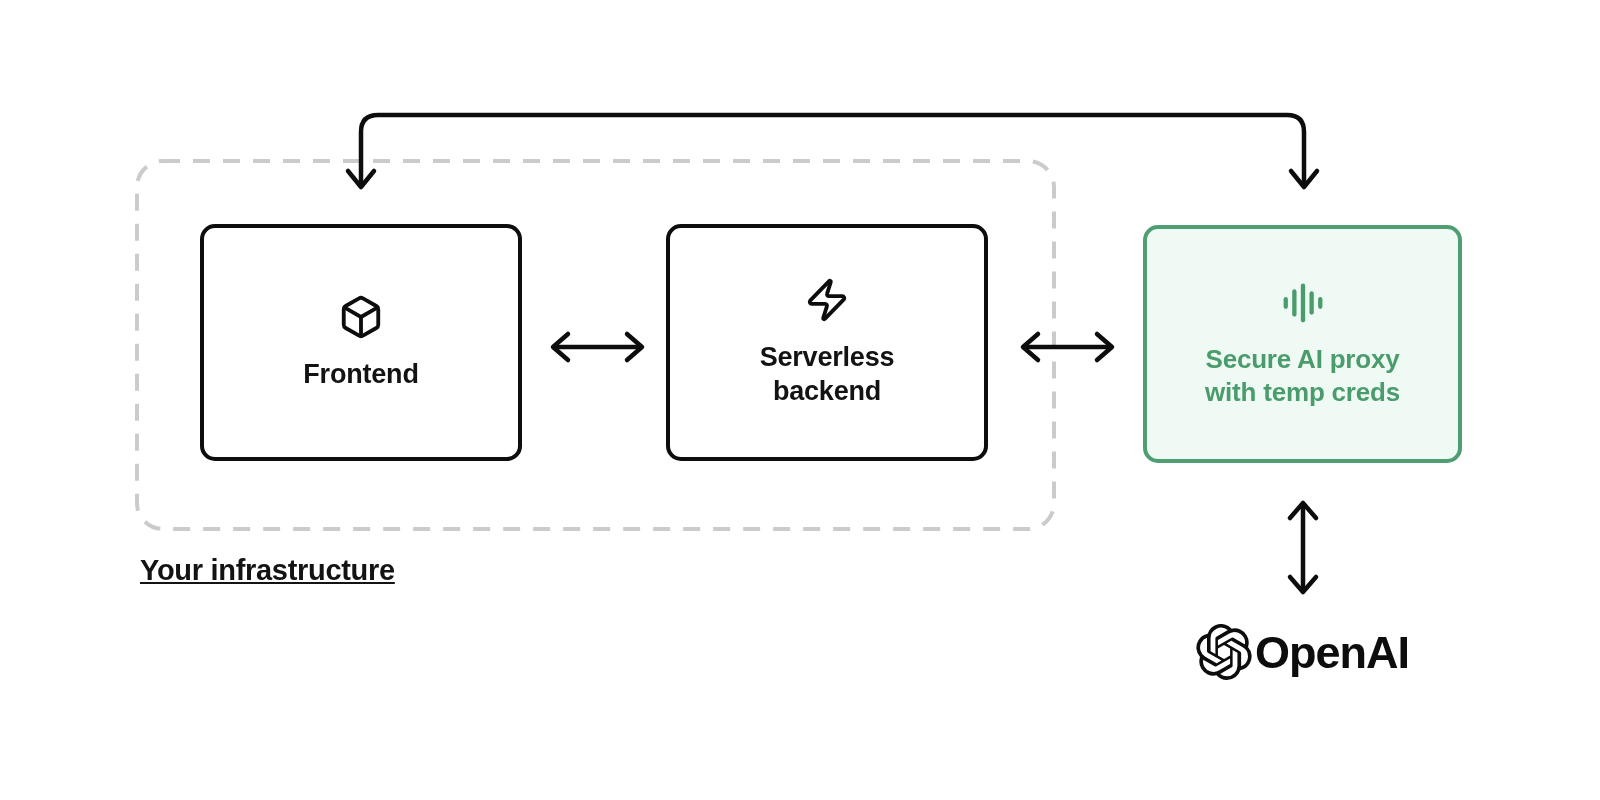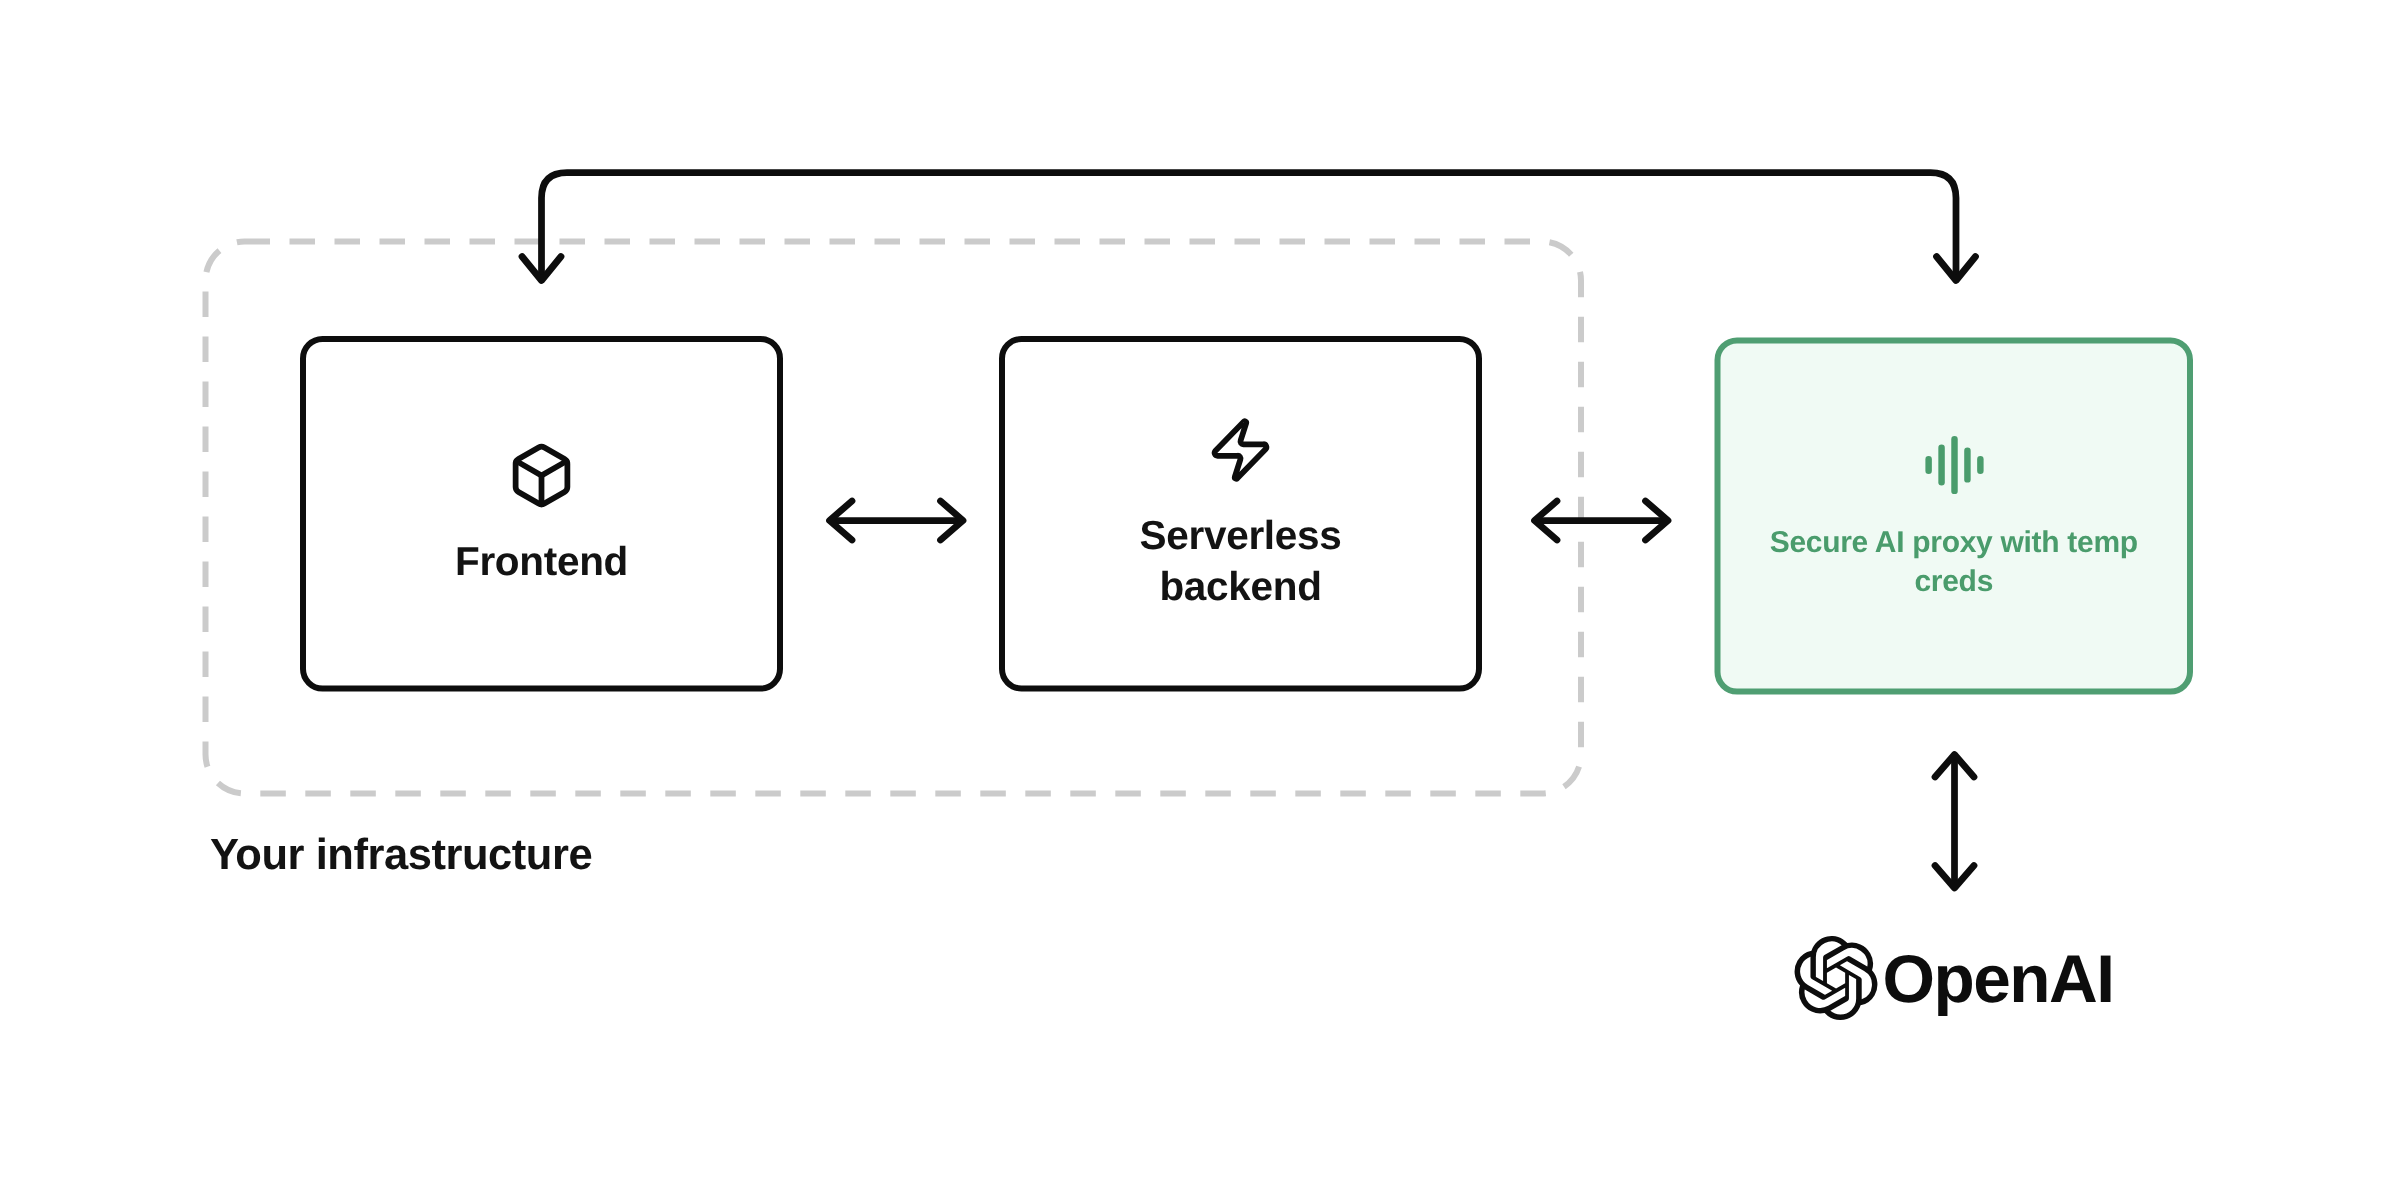--- a/index.html
+++ b/index.html
@@ -32,25 +32,26 @@
     width:46px;height:46px;display:block;
     color:var(--line-black,#0d0d0d);
     fill:none;stroke:currentColor;stroke-linecap:round;stroke-linejoin:round;
   }
   .node-proxy .node-icon{color:var(--accent-green-text,#4a9c6c);}
   .node-label{
     font-size:27px;font-weight:700;line-height:1.26;letter-spacing:-0.2px;
     color:var(--text-black,#131313);text-align:center;
   }
   .node-backend .node-label{max-width:210px;}
-  .node-proxy .node-label{max-width:250px;font-size:20px;color:var(--accent-green-text,#4a9c6c);}
+  .node-proxy .node-label{max-width:250px;font-size:26px;color:var(--accent-green-text,#4a9c6c);}
   .infra-label{
     position:absolute;left:140px;top:554px;
     font-size:29px;font-weight:700;letter-spacing:-0.3px;
     color:var(--text-black,#131313);
+    text-decoration:underline;
   }
   .openai{
     position:absolute;left:1196px;top:622px;height:60px;
     display:flex;align-items:center;gap:3px;
   }
   .openai-mark{width:56px;height:56px;display:block;fill:var(--line-black,#0d0d0d);}
   .openai-word{
     font-size:45px;font-weight:700;letter-spacing:-1px;
     color:var(--line-black,#0d0d0d);line-height:1;
   }

